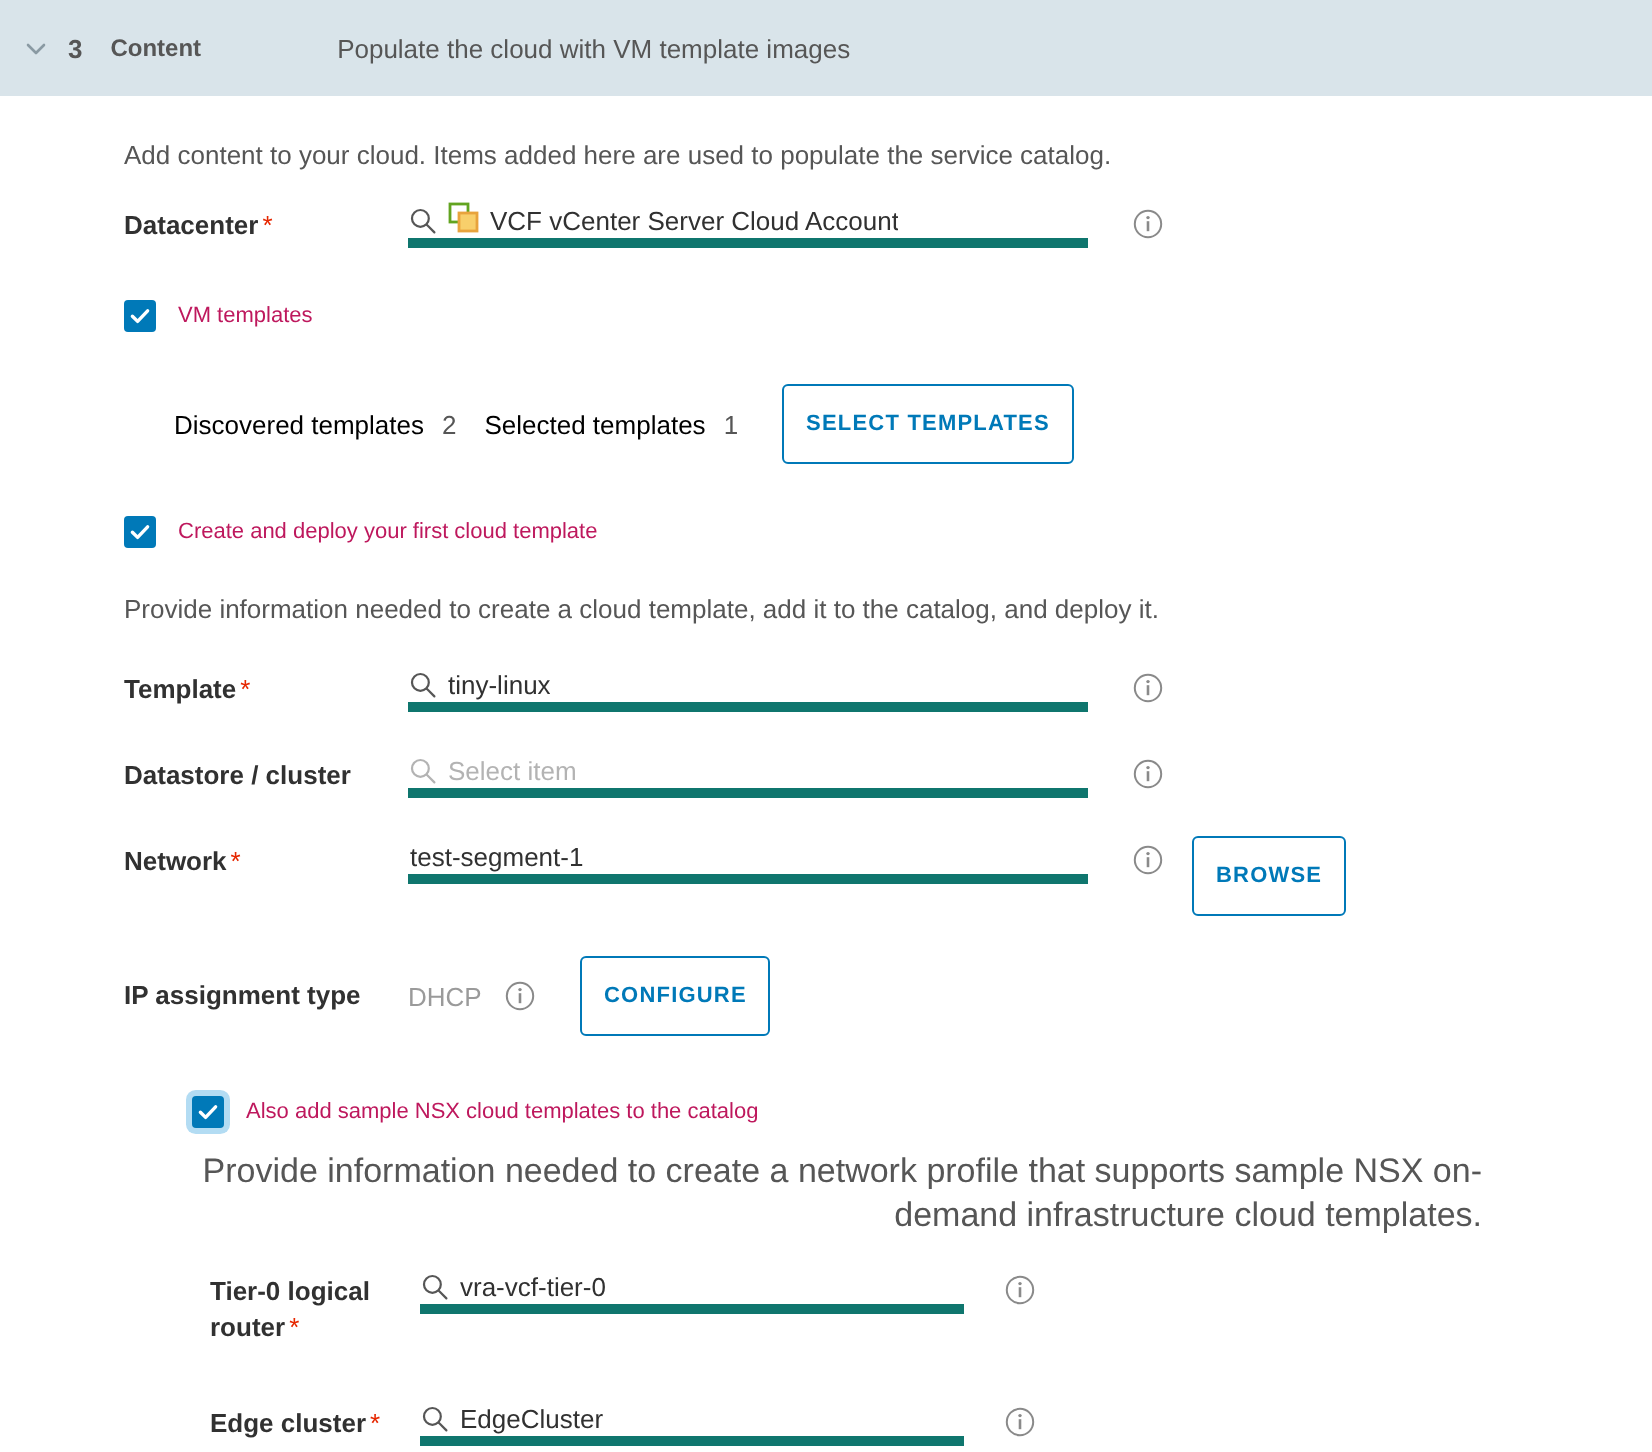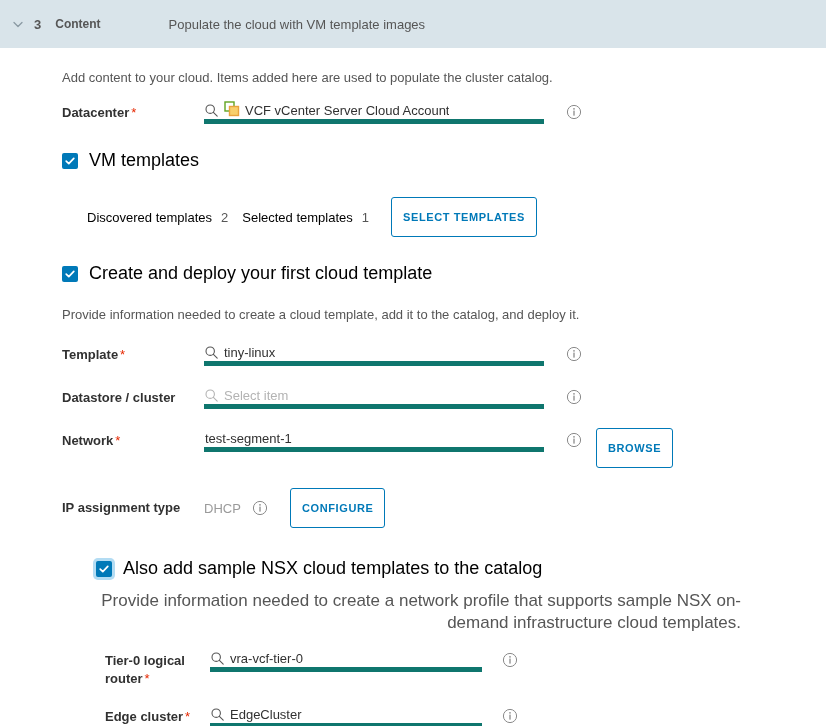--- a/index.html
+++ b/index.html
@@ -169,22 +169,22 @@
     align-items: center;
     justify-content: center;
     cursor: pointer;
   }
   .cb.focused {
     box-shadow: 0 0 0 3px #b3dcf3;
   }
   .cb svg { display: block; }
   .cb-label {
     margin-left: 11px;
-    color: #000000;
-    font-size: 18px;
+    color: #be185d;
+    font-size: 11px;
   }
 
   
   .templates-bar {
     display: flex;
     align-items: center;
     margin-top: 26px;
     margin-left: 25px;
     gap: 0;
   }
@@ -239,21 +239,21 @@
       <path d="M3 5.5 L7 9.5 L11 5.5" fill="none" stroke="#8a9aa3" stroke-width="1.3" stroke-linecap="round" stroke-linejoin="round"></path>
     </svg>
   </span>
   <span class="step-num">3</span>
   <span class="step-title">Content</span>
   <span class="step-desc">Populate the cloud with VM template images</span>
 </div>
 
 <div class="content">
 
-  <div class="intro">Add content to your cloud. Items added here are used to populate the cluster catalog.</div>
+  <div class="intro">Add content to your cloud. Items added here are used to populate the service catalog.</div>
 
   <div class="form-row">
     <div class="form-label">
       <span>Datacenter</span><span class="req">*</span>
     </div>
     <div class="field">
       <span class="search-icon">
         <svg width="15" height="15" viewBox="0 0 15 15">
           <circle cx="6.2" cy="6.2" r="4.2" fill="none" stroke="#565656" stroke-width="1.1"></circle>
           <line x1="9.4" y1="9.4" x2="13.2" y2="13.2" stroke="#565656" stroke-width="1.1" stroke-linecap="round"></line>
@@ -407,21 +407,21 @@
         </div>
         <span class="info-icon">
           <svg width="16" height="16" viewBox="0 0 16 16">
             <circle cx="8" cy="8" r="6.6" fill="none" stroke="#8a8a8a" stroke-width="1"></circle>
             <circle cx="8" cy="4.8" r="0.85" fill="#8a8a8a"></circle>
             <rect x="7.35" y="6.6" width="1.3" height="5" fill="#8a8a8a"></rect>
           </svg>
         </span>
       </div>
 
-      <div class="form-row" style="margin-top:18px;">
+      <div class="form-row" style="margin-top:28px;">
         <div class="form-label">
           <span>Edge cluster</span><span class="req">*</span>
         </div>
         <div class="field">
           <span class="search-icon">
             <svg width="15" height="15" viewBox="0 0 15 15">
               <circle cx="6.2" cy="6.2" r="4.2" fill="none" stroke="#565656" stroke-width="1.1"></circle>
               <line x1="9.4" y1="9.4" x2="13.2" y2="13.2" stroke="#565656" stroke-width="1.1" stroke-linecap="round"></line>
             </svg>
           </span>

